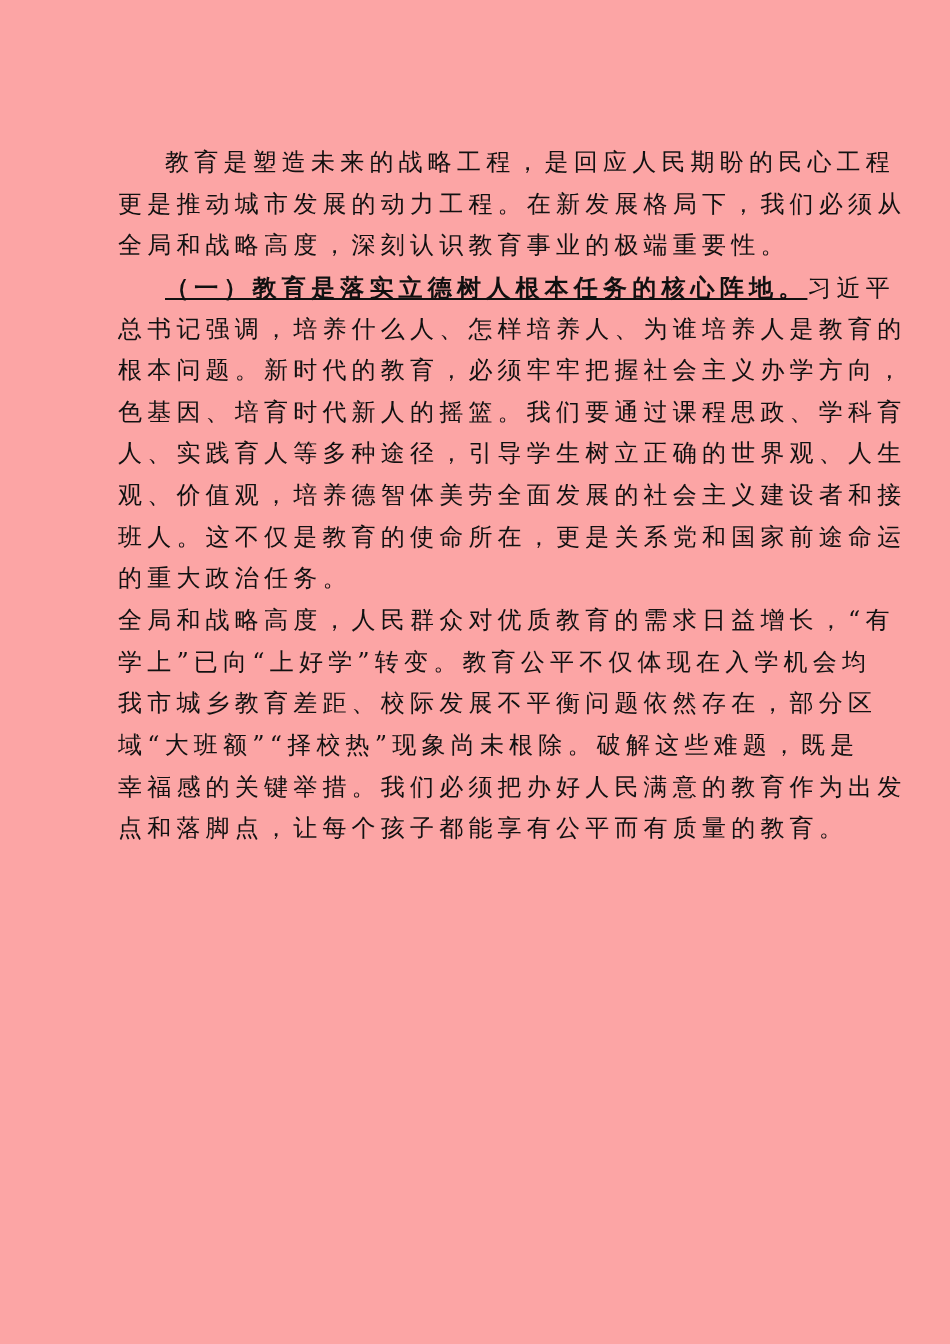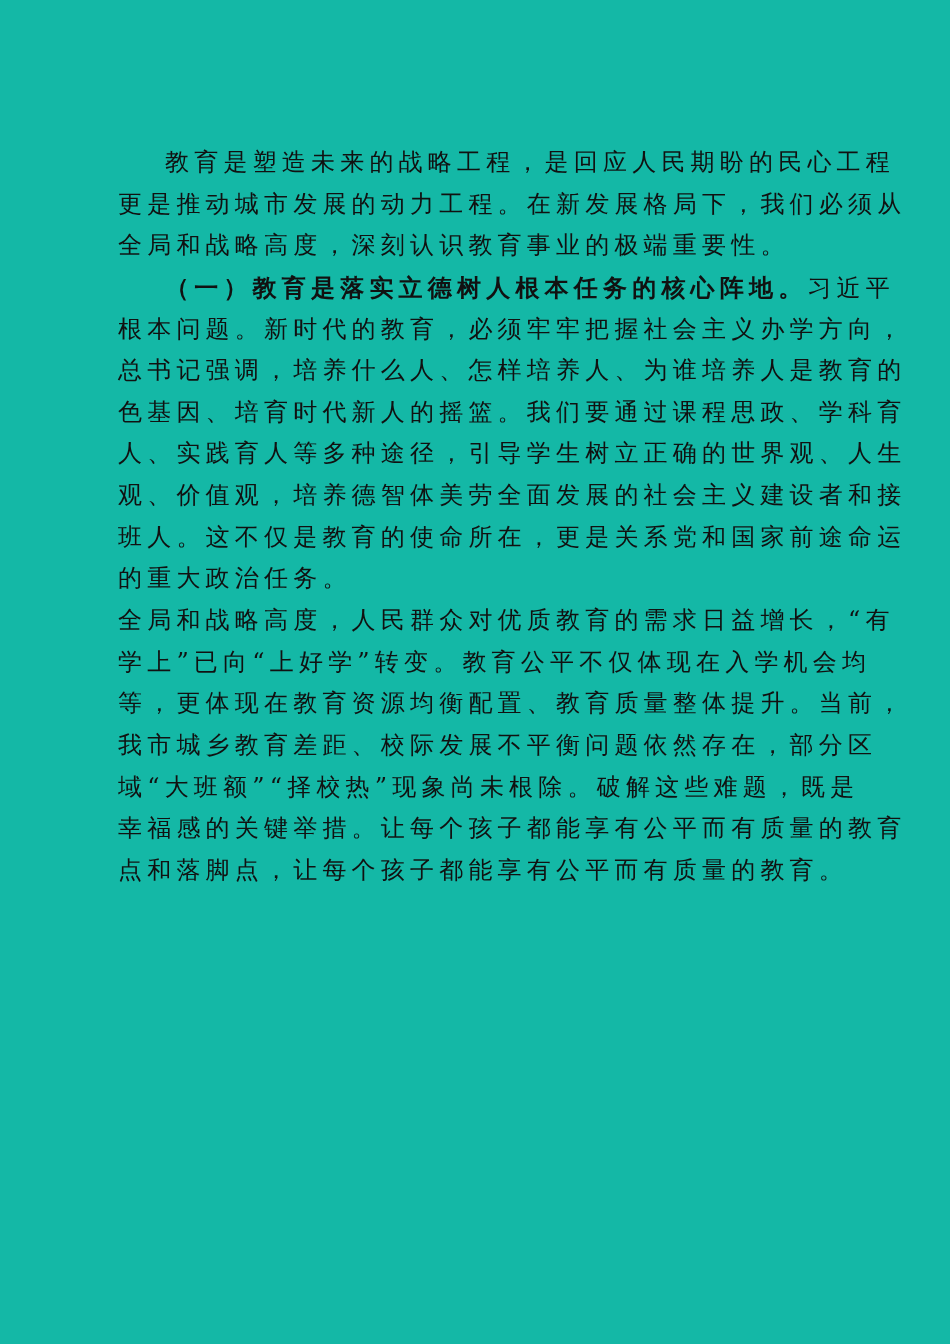--- a/index.html
+++ b/index.html
@@ -14,65 +14,64 @@
       overflow: hidden;
       font-family: "DejaVu Serif", "Liberation Serif", serif;
       color: #111111;
     }
     .page {
       position: absolute;
       left: 0;
       top: 0;
       width: 950px;
       height: 1344px;
-      background: #14b8a6;
+      background: #fca5a5;
     }
     .text-block {
       position: absolute;
       left: 118px;
       top: 142px;
       width: 710px;
     }
     .line {
       height: 41.65px;
       line-height: 41.65px;
       font-size: 24px;
       white-space: nowrap;
       letter-spacing: 5.2px;
     }
     .indent { padding-left: 47px; }
-    .bold { font-weight: bold; }
+    .bold { font-weight: bold; text-decoration: underline; }
   </style>
 </head>
 <body>
 
 <div class="page">
   <div class="text-block">
 
     <div class="paragraph">
       <div class="line indent">教育是塑造未来的战略工程，是回应人民期盼的民心工程</div>
       <div class="line">更是推动城市发展的动力工程。在新发展格局下，我们必须从</div>
       <div class="line">全局和战略高度，深刻认识教育事业的极端重要性。</div>
     </div>
 
     <div class="paragraph">
       <div class="line indent"><span class="bold">（一）教育是落实立德树人根本任务的核心阵地。</span><span>习近平</span></div>
+      <div class="line">总书记强调，培养什么人、怎样培养人、为谁培养人是教育的</div>
       <div class="line">根本问题。新时代的教育，必须牢牢把握社会主义办学方向，</div>
-      <div class="line">总书记强调，培养什么人、怎样培养人、为谁培养人是教育的</div>
       <div class="line">色基因、培育时代新人的摇篮。我们要通过课程思政、学科育</div>
       <div class="line">人、实践育人等多种途径，引导学生树立正确的世界观、人生</div>
       <div class="line">观、价值观，培养德智体美劳全面发展的社会主义建设者和接</div>
       <div class="line">班人。这不仅是教育的使命所在，更是关系党和国家前途命运</div>
       <div class="line">的重大政治任务。</div>
     </div>
 
     <div class="paragraph">
       <div class="line">全局和战略高度，人民群众对优质教育的需求日益增长，“有</div>
       <div class="line">学上”已向“上好学”转变。教育公平不仅体现在入学机会均</div>
-      <div class="line">等，更体现在教育资源均衡配置、教育质量整体提升。当前，</div>
       <div class="line">我市城乡教育差距、校际发展不平衡问题依然存在，部分区</div>
       <div class="line">域“大班额”“择校热”现象尚未根除。破解这些难题，既是</div>
-      <div class="line">幸福感的关键举措。让每个孩子都能享有公平而有质量的教育</div>
+      <div class="line">幸福感的关键举措。我们必须把办好人民满意的教育作为出发</div>
       <div class="line">点和落脚点，让每个孩子都能享有公平而有质量的教育。</div>
     </div>
 
   </div>
 </div>
 
 </body></html>

